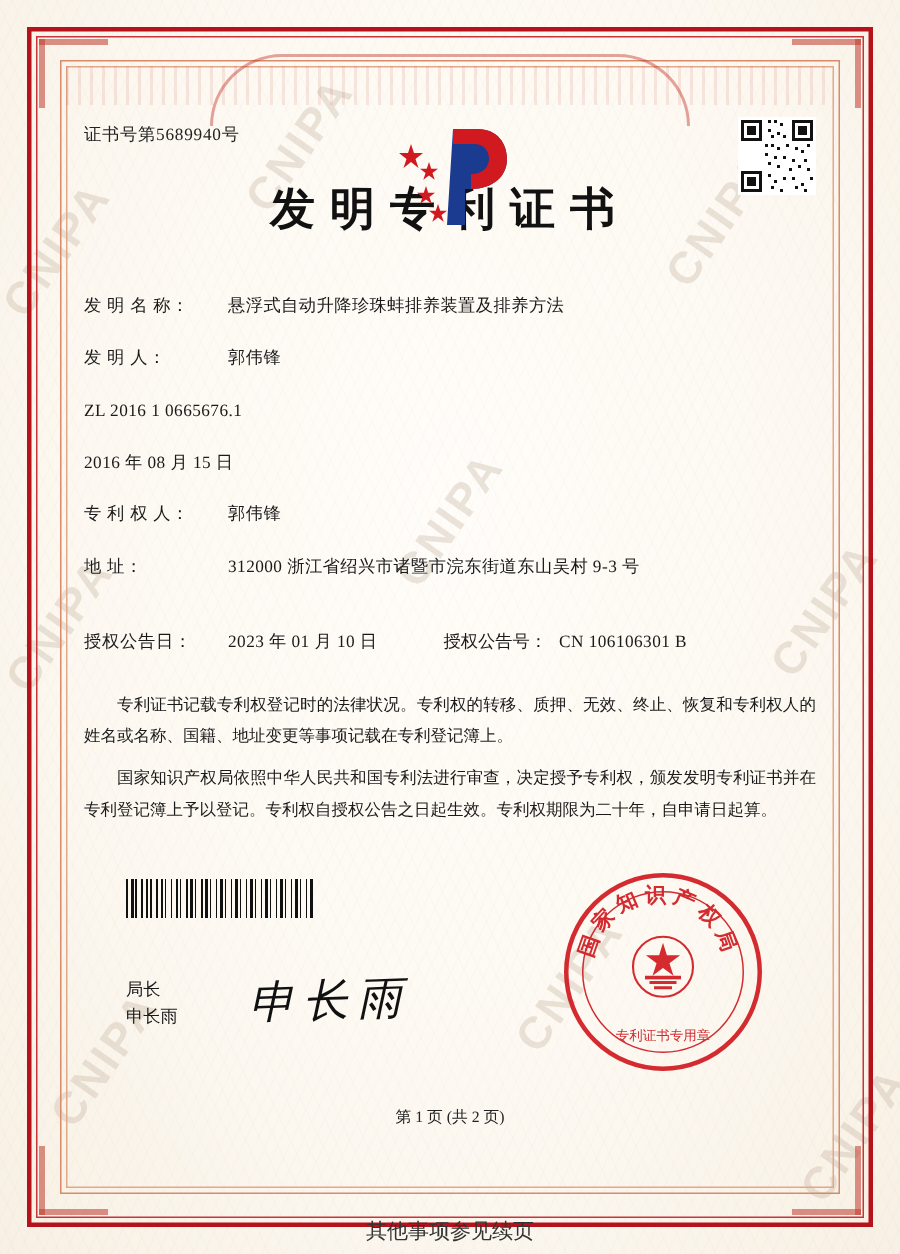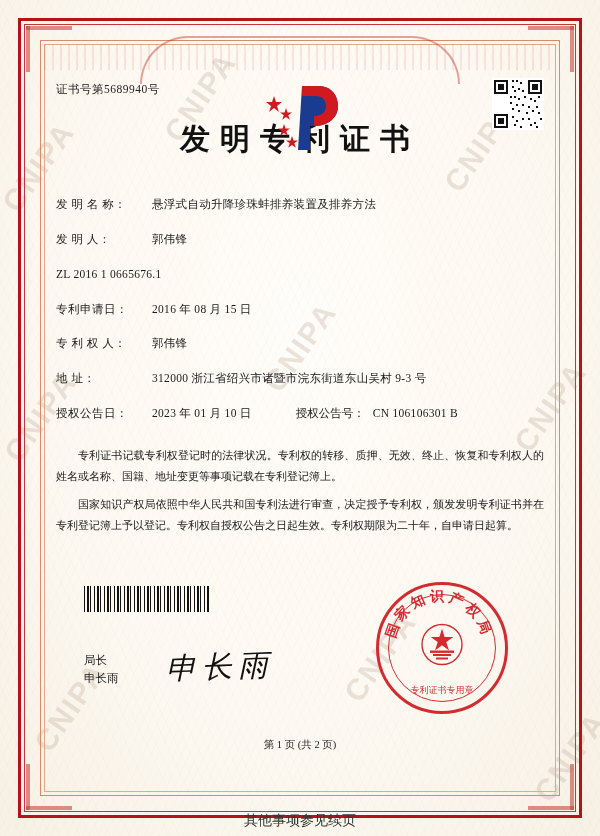--- a/index.html
+++ b/index.html
@@ -190,21 +190,21 @@
   }
   .field-label {
     flex: 0 0 96px;
     letter-spacing: 0.5px;
     white-space: nowrap;
   }
   .field-value {
     flex: 1 1 auto;
     letter-spacing: 0.3px;
   }
-  .field-row.dual .field-value { flex: 0 0 auto; margin-right: 44px; }
+  .field-row.dual .field-value { flex: 0 0 auto; margin-right: 44px; margin-top: 15px; }
   .field-row.dual .field-label2 { flex: 0 0 auto; margin-right: 8px; }
 
   .paragraphs {
     margin-top: 20px;
     font-size: 11px;
     line-height: 1.95;
     text-align: justify;
     color: #1a1a1a;
   }
   .paragraphs p {
@@ -413,21 +413,20 @@
         <div class="field-value">悬浮式自动升降珍珠蚌排养装置及排养方法</div>
       </div>
       <div class="field-row">
         <div class="field-label">发 明 人：</div>
         <div class="field-value">郭伟锋</div>
       </div>
       <div class="field-row">
         <div class="field-value">ZL 2016 1 0665676.1</div>
       </div>
       <div class="field-row">
-        <div class="field-label">专利申请日：</div>
         <div class="field-value">2016 年 08 月 15 日</div>
       </div>
       <div class="field-row">
         <div class="field-label">专 利 权 人：</div>
         <div class="field-value">郭伟锋</div>
       </div>
       <div class="field-row">
         <div class="field-label">地        址：</div>
         <div class="field-value">312000 浙江省绍兴市诸暨市浣东街道东山吴村 9-3 号</div>
       </div>

